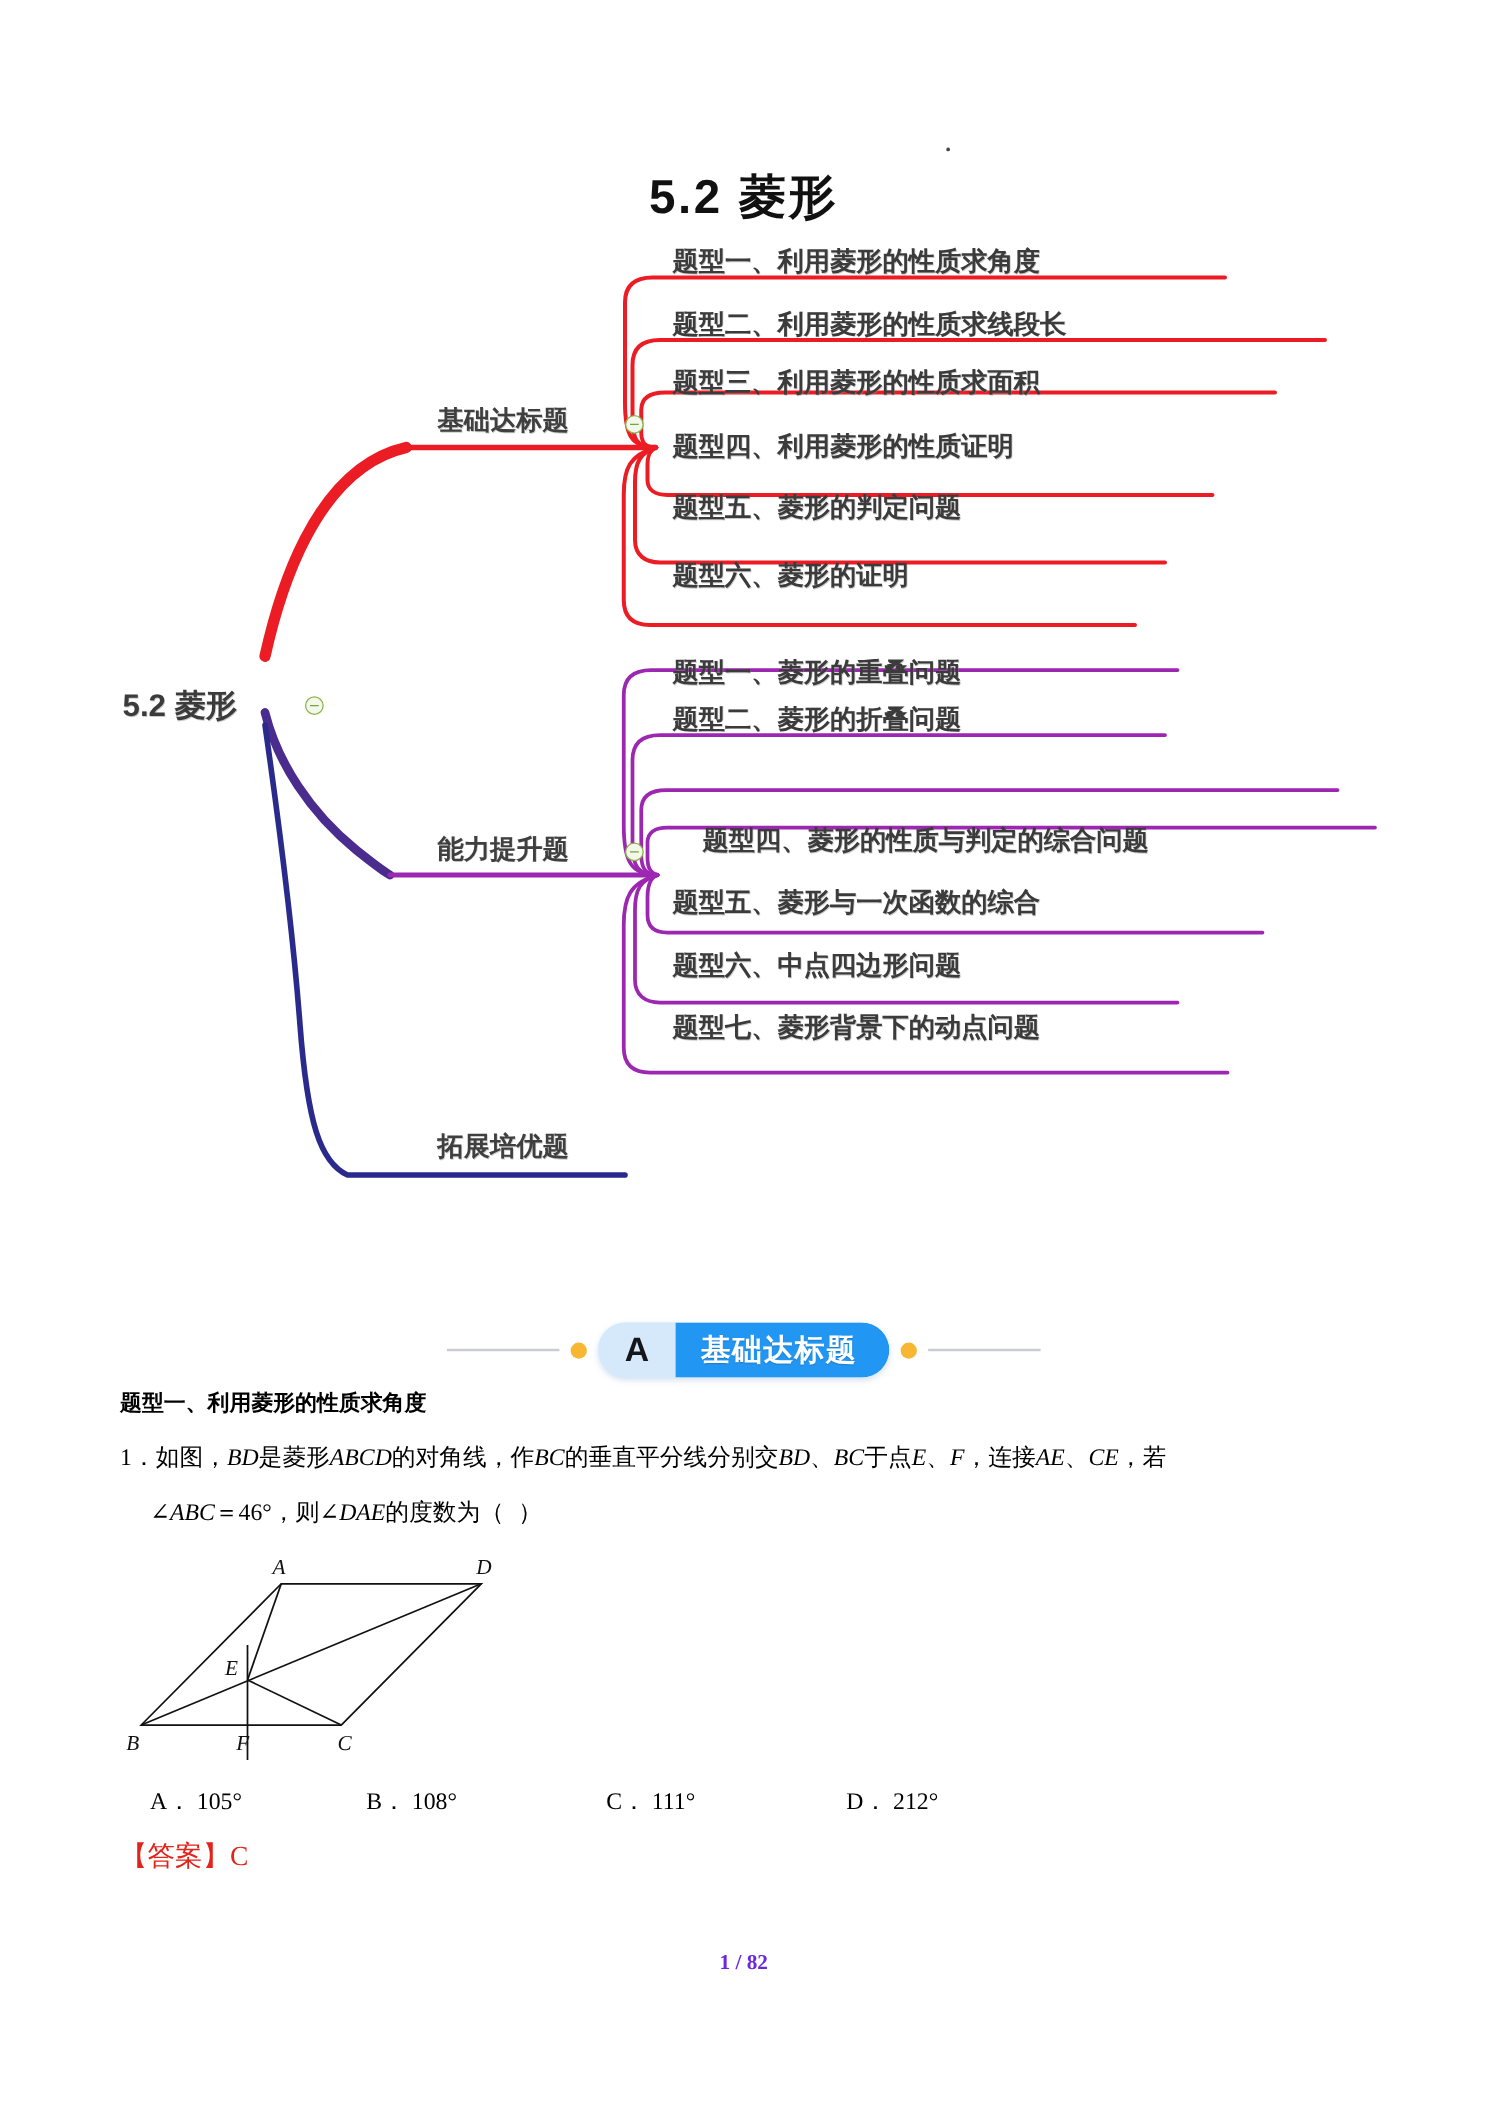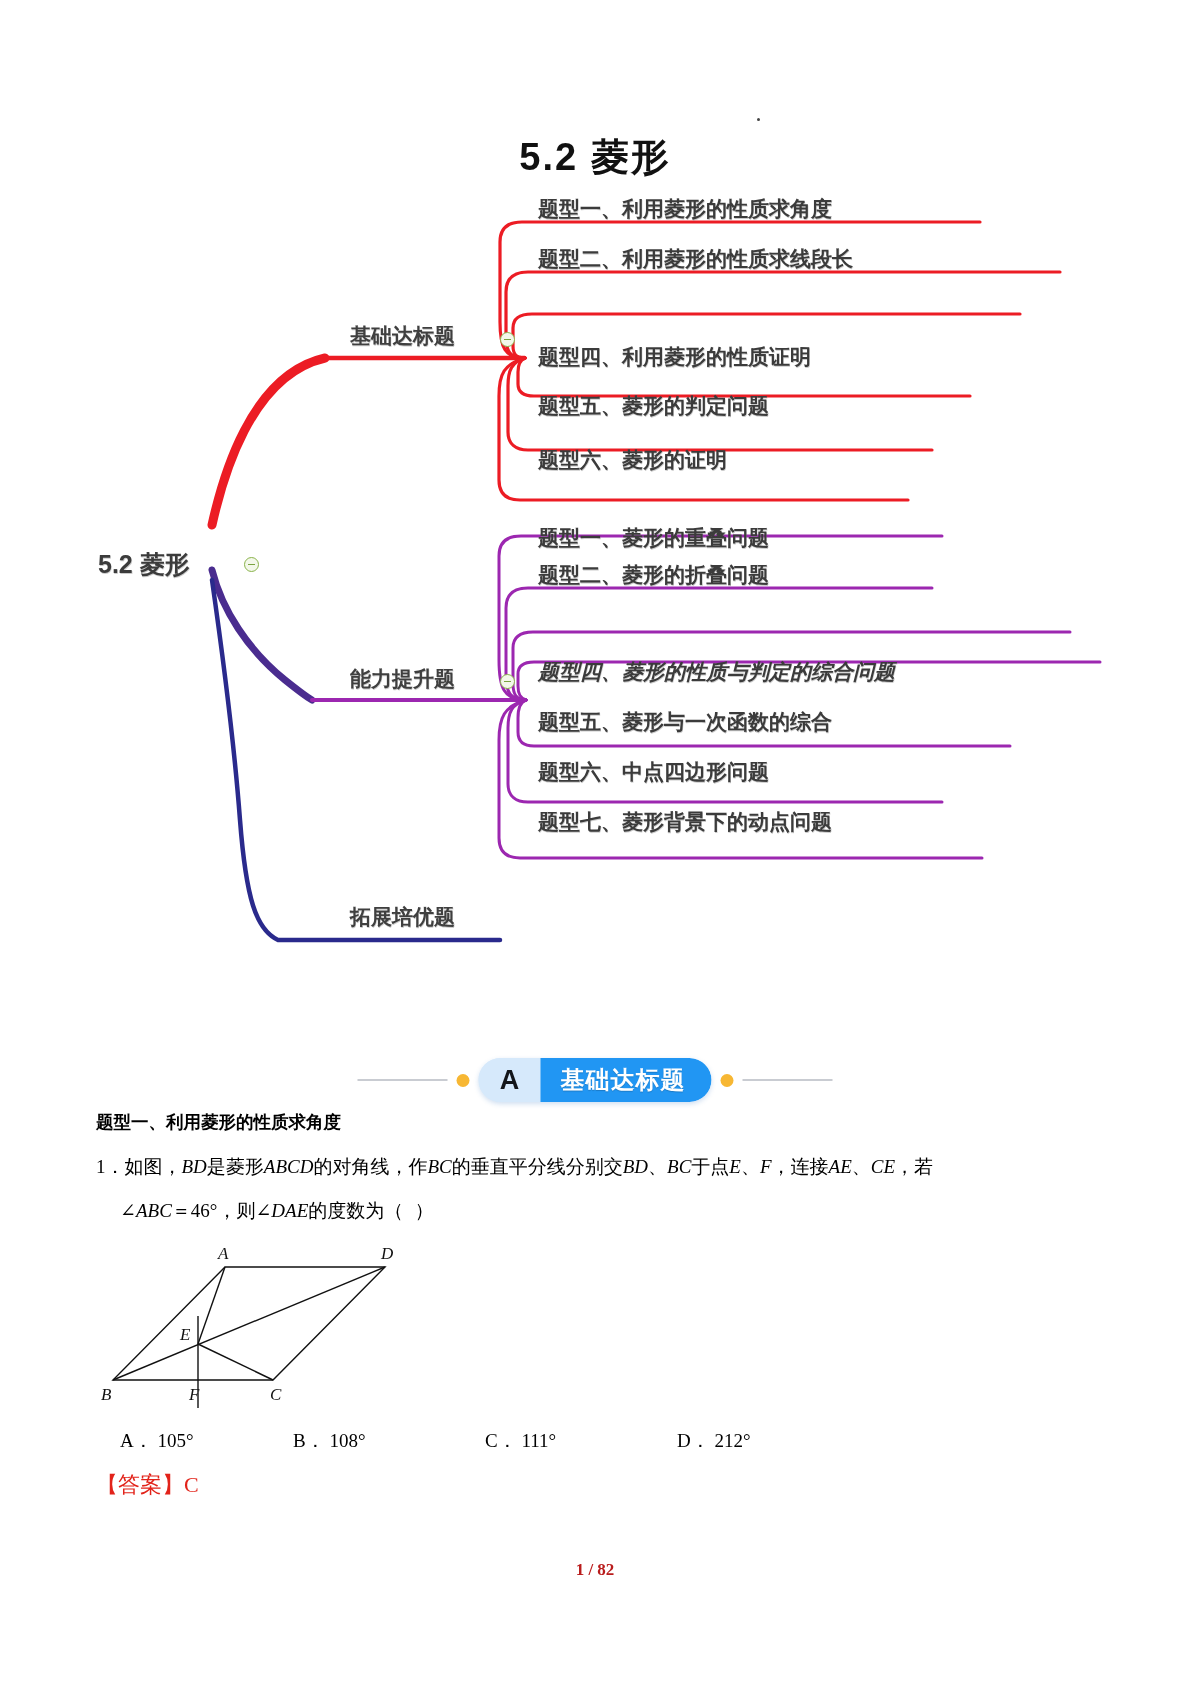--- a/index.html
+++ b/index.html
@@ -217,21 +217,21 @@
 
   
   .footer {
     position: absolute;
     left: 0; right: 0;
     top: 1560px;
     text-align: center;
     font-family: "Liberation Serif", "DejaVu Serif", serif;
     font-weight: bold;
     font-size: 17px;
-    color: #b91c1c;
+    color: #6d28d9;
   }
 </style>
 </head>
 <body>
 
 <div class="page">
 
   <div class="title-dot"></div>
   <div class="doc-title">5.2  菱形</div>
 
@@ -266,30 +266,31 @@
     </svg>
 
     <div class="mm-label mm-root" style="left:28px; top:368px;">5.2 菱形</div>
     <div class="mm-toggle" style="left:174px; top:377px;"></div>
 
     <div class="mm-label mm-branch" style="left:280px; top:142px;">基础达标题</div>
     <div class="mm-toggle" style="left:430px; top:152px;"></div>
 
     <div class="mm-label mm-leaf" style="left:468px; top:15px;">题型一、利用菱形的性质求角度</div>
     <div class="mm-label mm-leaf" style="left:468px; top:65px;">题型二、利用菱形的性质求线段长</div>
+    <div class="mm-label mm-leaf" style="left:468px; top:112px;">题型三、利用菱形的性质求面积</div>
     <div class="mm-label mm-leaf" style="left:468px; top:163px;">题型四、利用菱形的性质证明</div>
     <div class="mm-label mm-leaf" style="left:468px; top:212px;">题型五、菱形的判定问题</div>
     <div class="mm-label mm-leaf" style="left:468px; top:266px;">题型六、菱形的证明</div>
 
     <div class="mm-label mm-branch" style="left:280px; top:485px;">能力提升题</div>
     <div class="mm-toggle" style="left:430px; top:494px;"></div>
 
     <div class="mm-label mm-leaf" style="left:468px; top:344px;">题型一、菱形的重叠问题</div>
     <div class="mm-label mm-leaf" style="left:468px; top:381px;">题型二、菱形的折叠问题</div>
-    <div class="mm-label mm-leaf" style="left:468px; top:478px;font-style:italic;">题型四、菱形的性质与判定的综合问题</div>
+    <div class="mm-label mm-leaf" style="left:492px; top:478px;">题型四、菱形的性质与判定的综合问题</div>
     <div class="mm-label mm-leaf" style="left:468px; top:528px;">题型五、菱形与一次函数的综合</div>
     <div class="mm-label mm-leaf" style="left:468px; top:578px;">题型六、中点四边形问题</div>
     <div class="mm-label mm-leaf" style="left:468px; top:628px;">题型七、菱形背景下的动点问题</div>
 
     <div class="mm-label mm-branch" style="left:280px; top:723px;">拓展培优题</div>
   </div>
 
   <div class="banner-wrap">
     <div class="banner-center">
       <div class="banner-line"></div>

